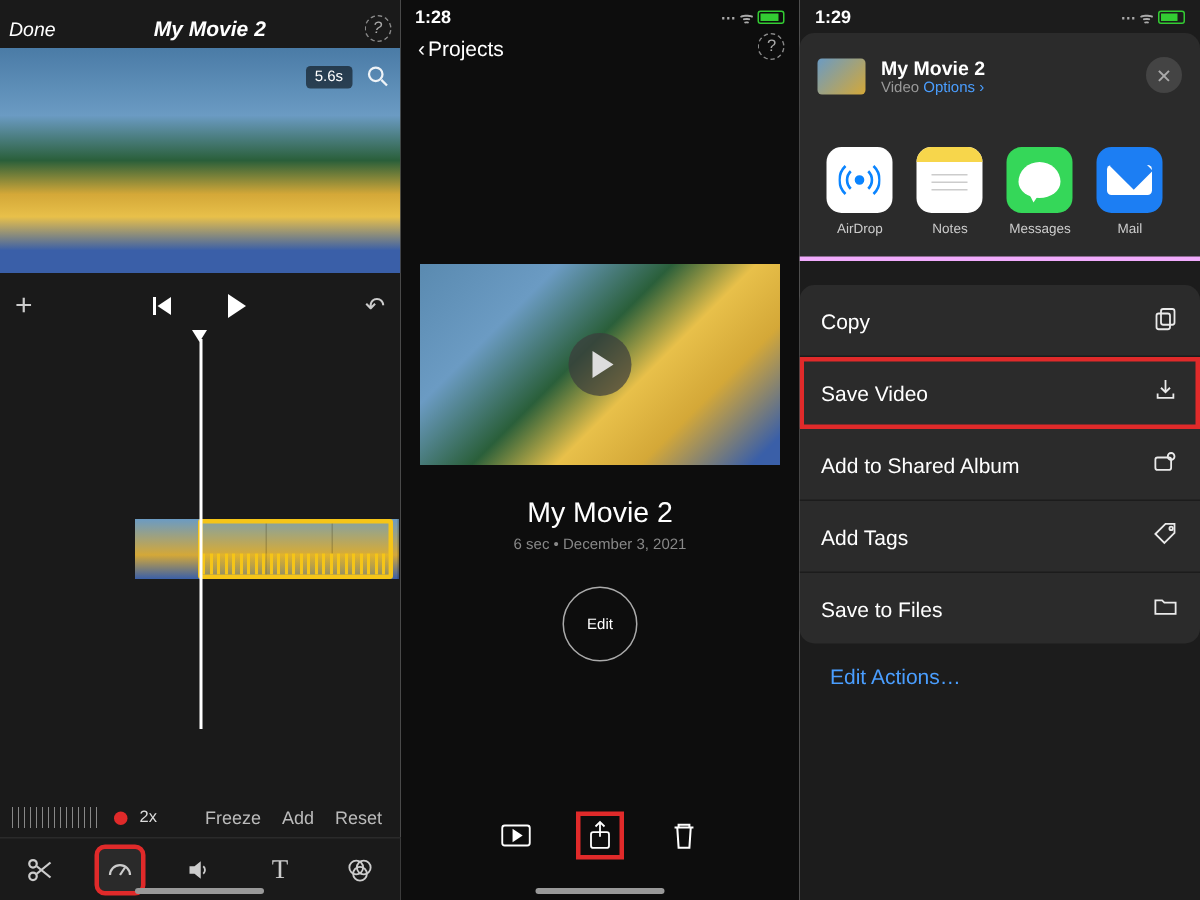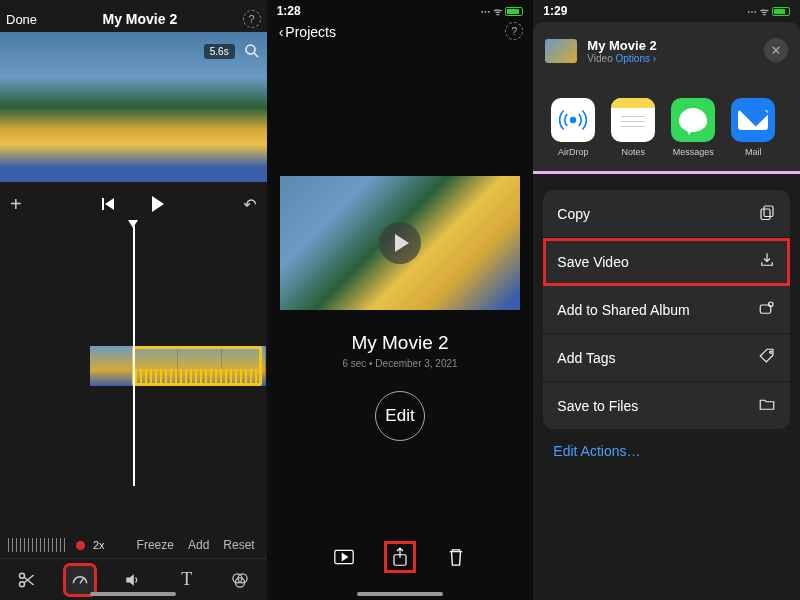--- a/index.html
+++ b/index.html
@@ -3,21 +3,21 @@
   <meta charset="utf-8">
   <style>
     * { margin: 0; padding: 0; box-sizing: border-box; font-family: -apple-system, BlinkMacSystemFont, "Segoe UI", sans-serif; }
     body { width: 800px; height: 600px; background: #f5f5f5; display: flex; overflow: hidden; }
     .panel { height: 600px; position: relative; background: #1a1a1a; color: #fff; overflow: hidden; }
     .panel-1 { width: 267px; }
     .panel-2 { width: 267px; background: #0d0d0d; }
     .panel-3 { width: 267px; background: #1c1c1c; }
 
     
-    .topbar { display: flex; justify-content: space-between; align-items: center; padding: 10px 6px 8px; font-size: 13px; }
+    .topbar { display: flex; justify-content: space-between; align-items: center; padding: 10px 6px 8px; font-size: 13px; font-style: italic; }
     .topbar .title { font-weight: 600; font-size: 14px; }
     .help-circle { width: 18px; height: 18px; border: 1.5px dashed #888; border-radius: 50%; display: flex; align-items: center; justify-content: center; font-size: 11px; color: #aaa; }
     .preview { height: 150px; background: linear-gradient(180deg, #4a7ba6 0%, #6b9bc3 30%, #2a5f3a 50%, #d4a838 65%, #e8c04a 75%, #3a5fa8 90%); position: relative; margin-top: -4px; }
     .preview .badge { position: absolute; right: 32px; top: 12px; background: rgba(0,0,0,0.55); color: #fff; padding: 2px 6px; border-radius: 3px; font-size: 10px; }
     .zoom-icon { position: absolute; right: 6px; top: 10px; width: 18px; height: 18px; opacity: 0.9; }
     .transport { display: flex; justify-content: center; align-items: center; gap: 38px; padding: 14px 10px; position: relative; }
     .transport .add-btn { position: absolute; left: 10px; font-size: 20px; color: #ccc; }
     .transport .undo-btn { position: absolute; right: 10px; font-size: 16px; color: #ccc; }
     .play-triangle { width: 0; height: 0; border-left: 12px solid #fff; border-top: 8px solid transparent; border-bottom: 8px solid transparent; }
     .prev-track { display: flex; align-items: center; gap: 1px; }
@@ -49,21 +49,21 @@
     .status-icons { display: flex; gap: 3px; align-items: center; font-size: 10px; color: #aaa; }
     .battery { width: 18px; height: 9px; border: 1px solid #3c3; border-radius: 2px; position: relative; }
     .battery::after { content: ''; position: absolute; left: 1px; top: 1px; bottom: 1px; width: 70%; background: #3c3; }
     .projects-link { padding: 6px 12px; font-size: 14px; color: #fff; display: flex; align-items: center; gap: 2px; }
     .help2 { position: absolute; right: 10px; top: 22px; }
     .proj-preview { width: 240px; height: 134px; margin: 130px auto 0; background: linear-gradient(135deg,#5a8ab0 0%,#6b9bc3 25%,#2a5f3a 45%,#e8c04a 60%,#d4a838 75%,#3a5fa8 95%); position: relative; display: flex; align-items: center; justify-content: center; }
     .play-circle { width: 42px; height: 42px; background: rgba(60,60,60,0.7); border-radius: 50%; display: flex; align-items: center; justify-content: center; }
     .play-circle .tri { width: 0; height: 0; border-left: 14px solid #ddd; border-top: 9px solid transparent; border-bottom: 9px solid transparent; margin-left: 3px; }
     .proj-title { text-align: center; margin-top: 22px; font-size: 19px; font-weight: 400; }
     .proj-meta { text-align: center; font-size: 10px; color: #888; margin-top: 4px; }
-    .edit-btn { width: 50px; height: 50px; border: 1px solid #aaa; border-radius: 50%; margin: 22px auto 0; display: flex; align-items: center; justify-content: center; font-size: 17px; color: #fff; text-align: right; }
+    .edit-btn { width: 50px; height: 50px; border: 1px solid #aaa; border-radius: 50%; margin: 22px auto 0; display: flex; align-items: center; justify-content: center; font-size: 10px; color: #fff; text-align: right; }
     .bottom-actions { position: absolute; bottom: 30px; left: 0; right: 0; display: flex; justify-content: center; gap: 30px; }
     .action-icon { width: 26px; height: 26px; display: flex; align-items: center; justify-content: center; color: #fff; }
     .action-icon.highlighted { outline: 3px solid #e02a2a; }
     .share-svg { width: 18px; height: 22px; }
 
     
     .share-header { display: flex; align-items: center; gap: 10px; padding: 16px 12px 14px; background: #2b2b2b; margin-top: 4px; position: relative; border-radius: 10px 10px 0 0; }
     .thumb { width: 32px; height: 24px; background: linear-gradient(135deg,#6b9bc3,#d4a838); border-radius: 3px; }
     .share-title { font-size: 13px; font-weight: 600; }
     .share-sub { font-size: 10px; color: #999; }
@@ -78,21 +78,21 @@
     .notes-ic { background: #fff; position: relative; }
     .notes-ic::before { content: ''; position: absolute; top: 0; left: 0; right: 0; height: 10px; background: #f7d64b; border-radius: 10px 10px 0 0; }
     .notes-ic::after { content:''; position: absolute; top: 18px; left: 10px; right: 10px; height: 1px; background: #ccc; box-shadow: 0 5px 0 #ccc, 0 10px 0 #ccc; }
     .messages-ic { background: #35d759; }
     .messages-ic .bubble { width: 28px; height: 24px; background: #fff; border-radius: 50% 50% 50% 50% / 55% 55% 45% 45%; position: relative; }
     .messages-ic .bubble::after { content: ''; position: absolute; bottom: -3px; left: 7px; width: 0; height: 0; border-left: 3px solid transparent; border-right: 4px solid transparent; border-top: 6px solid #fff; }
     .mail-ic { background: #1c7ef3; }
     .mail-ic .env { width: 30px; height: 20px; background: #fff; border-radius: 3px; position: relative; overflow: hidden; }
     .mail-ic .env::before { content: ''; position: absolute; top: -8px; left: 2px; width: 26px; height: 18px; background: #1c7ef3; transform: rotate(45deg); }
 
-    .action-list { margin: 16px 10px 0; background: #2b2b2b; border-radius: 10px; overflow: hidden; }
+    .action-list { margin: 16px 0 0; background: #2b2b2b; border-radius: 10px; overflow: hidden; }
     .action-row { display: flex; align-items: center; justify-content: space-between; padding: 13px 14px; border-bottom: 1px solid #1c1c1c; font-size: 14px; color: #fff; }
     .action-row:last-child { border-bottom: none; }
     .action-row.highlighted { outline: 3px solid #e02a2a; outline-offset: -3px; }
     .row-icon { opacity: 0.9; }
     .edit-actions { padding: 14px 20px; font-size: 14px; color: #4a9eff; }
   </style>
 </head>
 <body>
 
 <div class="panel panel-1">

